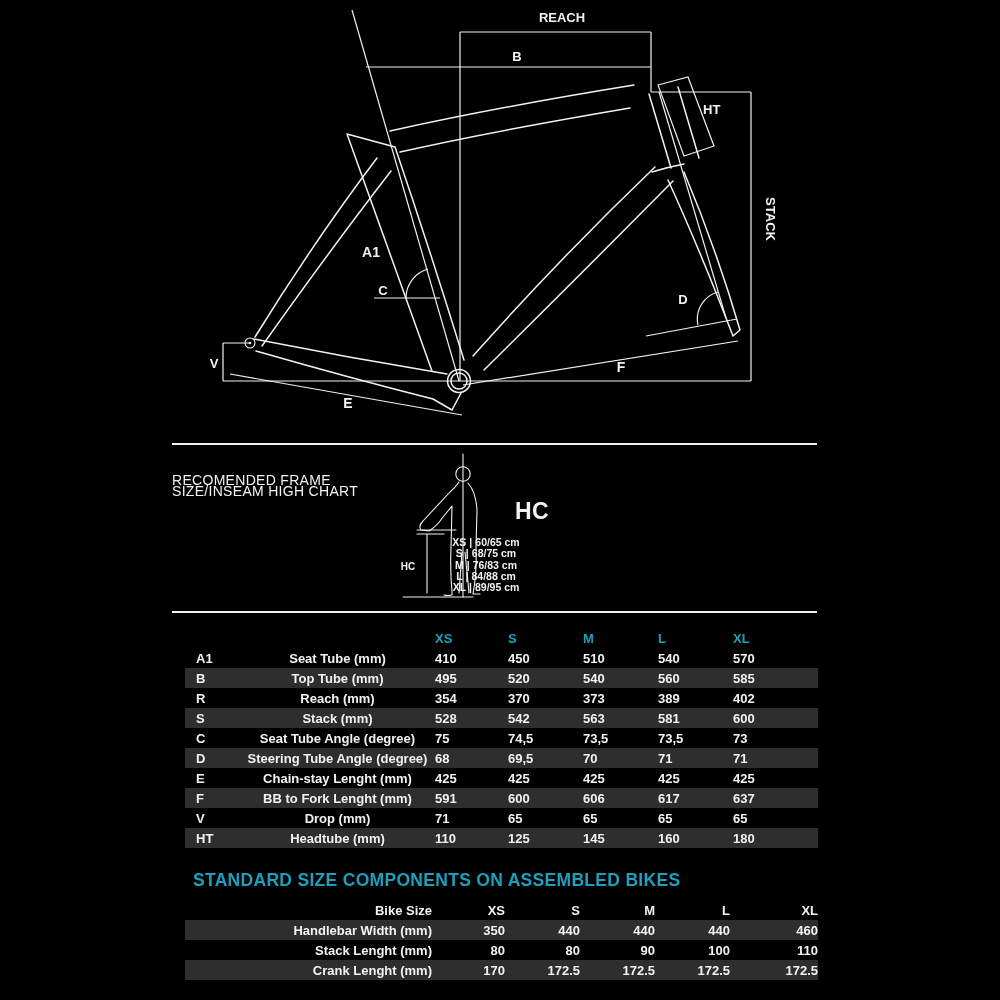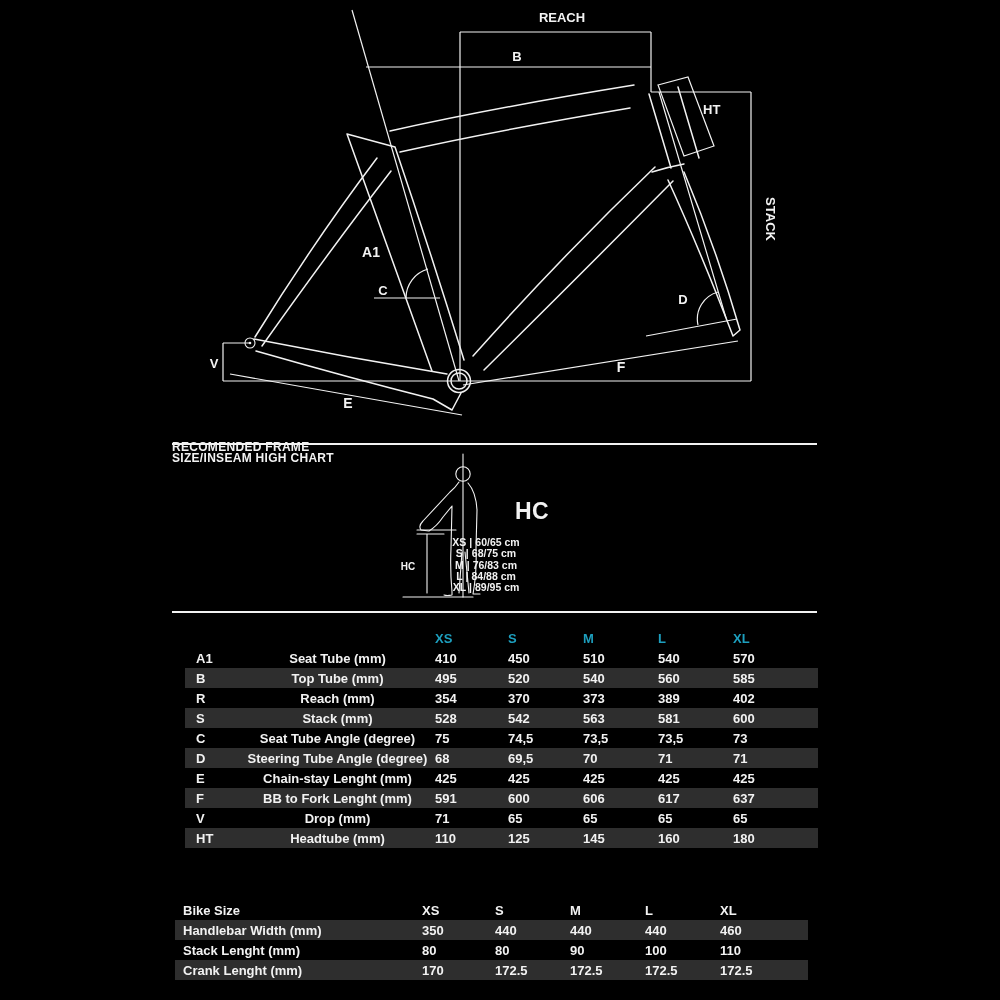--- a/index.html
+++ b/index.html
@@ -16,33 +16,33 @@
   }
   .abs{position:absolute;}
   svg{display:block;}
   .dim{stroke:var(--line);stroke-width:1.2;fill:none;}
   .tube{stroke:var(--line);stroke-width:1.5;fill:none;stroke-linecap:round;stroke-linejoin:round;}
   .thin{stroke:var(--line);stroke-width:1.1;fill:none;stroke-linecap:round;stroke-linejoin:round;}
   .lbl13{fill:var(--line);font:bold 13px "Liberation Sans","DejaVu Sans",sans-serif;}
   .lbl14{fill:var(--line);font:bold 14px "Liberation Sans","DejaVu Sans",sans-serif;}
   .lbl10{fill:var(--line);font:bold 10px "Liberation Sans","DejaVu Sans",sans-serif;}
   .sep{position:absolute;height:2px;background:var(--line);}
-  .mini-title{position:absolute;left:172px;top:442px;font-size:12px;font-weight:bold;
+  .mini-title{position:absolute;left:172px;top:475px;font-size:14px;font-weight:normal;
     line-height:11px;letter-spacing:.3px;color:var(--line);}
   .hc-big{position:absolute;left:500px;top:498px;width:64px;text-align:center;
     font-size:23px;font-weight:bold;color:var(--line);letter-spacing:.5px;}
   .hc-list{position:absolute;left:410px;top:537px;width:152px;text-align:center;
     font-size:10.5px;font-weight:bold;line-height:11.3px;color:var(--line);white-space:nowrap;}
   .hc-list .div{margin:0 3px;}
   table{position:absolute;border-collapse:collapse;table-layout:fixed;
     font-size:13px;font-weight:bold;color:var(--line);}
   td{padding:0;height:20px;vertical-align:middle;overflow:hidden;white-space:nowrap;}
   tr.stripe td{background:var(--stripe);}
   .geom{left:185px;top:628px;width:633px;}
-  .comp{left:175px;top:900px;width:633px;}
+  .comp{left:185px;top:900px;width:633px;text-align:right;}
   td.code{padding-left:11px;}
   td.hdr{color:var(--accent);}
   td.lab{padding-left:0;text-align:center;}
   td.clab{padding-left:8px;}
   .comp-title{position:absolute;left:193px;top:870px;font-size:17.5px;font-weight:bold;
     color:var(--accent);letter-spacing:.3px;}
 </style>
 </head>
 <body>
 
@@ -228,20 +228,21 @@
       <td class="lab">Headtube (mm)</td>
       <td>110</td>
       <td>125</td>
       <td>145</td>
       <td>160</td>
       <td>180</td>
     </tr>
   </tbody>
     </table>
 
+  <div class="comp-title">STANDARD SIZE COMPONENTS ON ASSEMBLED BIKES</div>
 
   <table class="comp">
     <colgroup>
       <col style="width:247px">
         <col style="width:73px">
         <col style="width:75px">
       <col style="width:75px">
         <col style="width:75px">
         <col style="width:88px">
     </colgroup>

